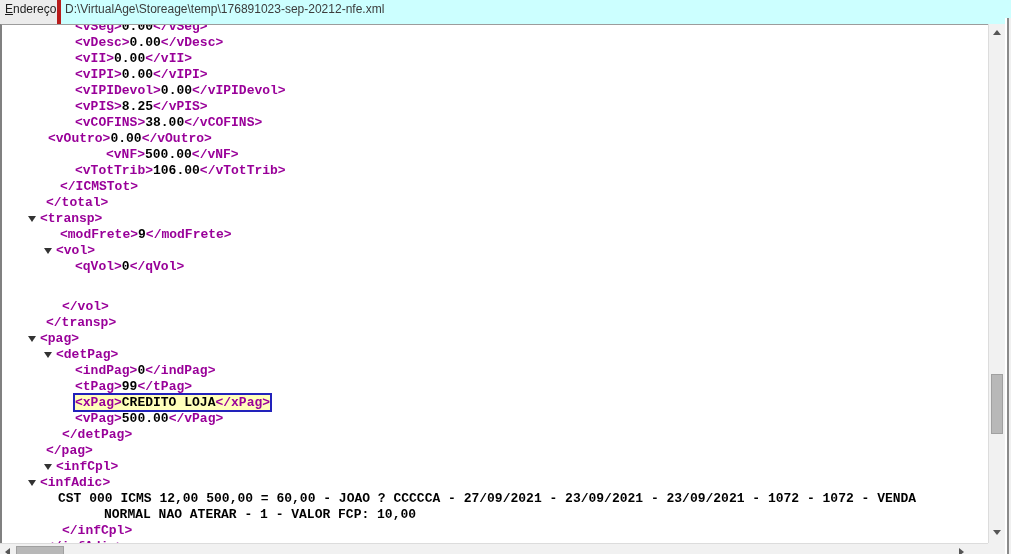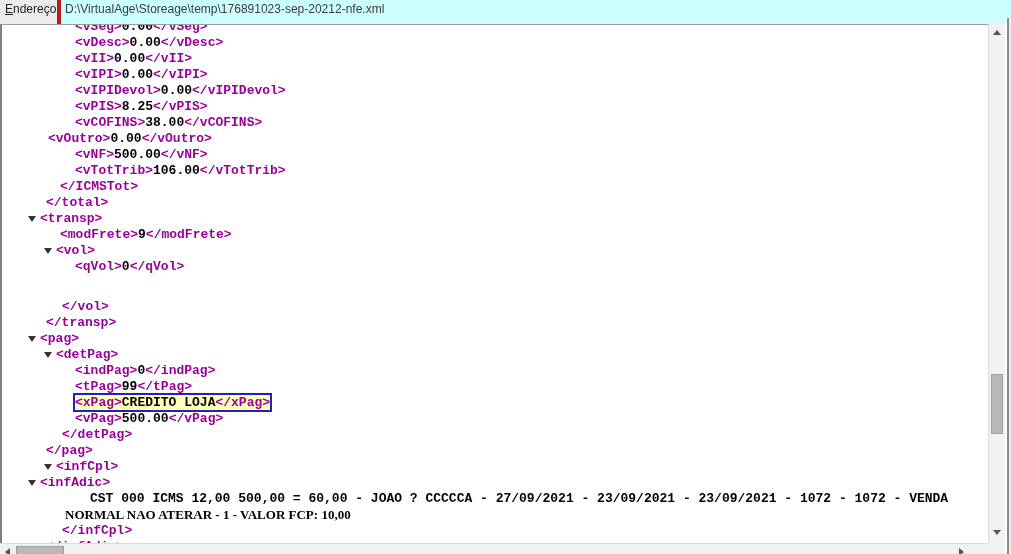--- a/index.html
+++ b/index.html
@@ -64,42 +64,42 @@
     <div class="content">
       <div class="lines" id="lines">
           <div class="xline" style="padding-left: 73px;"><span class="tag">&lt;vSeg&gt;</span><span class="val">0.00</span><span class="tag">&lt;/vSeg&gt;</span></div>
           <div class="xline" style="padding-left: 73px;"><span class="tag">&lt;vDesc&gt;</span><span class="val">0.00</span><span class="tag">&lt;/vDesc&gt;</span></div>
           <div class="xline" style="padding-left: 73px;"><span class="tag">&lt;vII&gt;</span><span class="val">0.00</span><span class="tag">&lt;/vII&gt;</span></div>
           <div class="xline" style="padding-left: 73px;"><span class="tag">&lt;vIPI&gt;</span><span class="val">0.00</span><span class="tag">&lt;/vIPI&gt;</span></div>
           <div class="xline" style="padding-left: 73px;"><span class="tag">&lt;vIPIDevol&gt;</span><span class="val">0.00</span><span class="tag">&lt;/vIPIDevol&gt;</span></div>
           <div class="xline" style="padding-left: 73px;"><span class="tag">&lt;vPIS&gt;</span><span class="val">8.25</span><span class="tag">&lt;/vPIS&gt;</span></div>
           <div class="xline" style="padding-left: 73px;"><span class="tag">&lt;vCOFINS&gt;</span><span class="val">38.00</span><span class="tag">&lt;/vCOFINS&gt;</span></div>
           <div class="xline" style="padding-left: 46px;"><span class="tag">&lt;vOutro&gt;</span><span class="val">0.00</span><span class="tag">&lt;/vOutro&gt;</span></div>
-          <div class="xline" style="padding-left: 73px;"><span class="tag">&lt;vNF&gt;</span><span class="val">500.00</span><span class="tag">&lt;/vNF&gt;</span></div>
+          <div class="xline" style="padding-left: 104px;"><span class="tag">&lt;vNF&gt;</span><span class="val">500.00</span><span class="tag">&lt;/vNF&gt;</span></div>
           <div class="xline" style="padding-left: 73px;"><span class="tag">&lt;vTotTrib&gt;</span><span class="val">106.00</span><span class="tag">&lt;/vTotTrib&gt;</span></div>
           <div class="xline" style="padding-left: 58px;"><span class="tag">&lt;/ICMSTot&gt;</span></div>
           <div class="xline" style="padding-left: 44px;"><span class="tag">&lt;/total&gt;</span></div>
           <div class="xline" style="padding-left: 38px;"><span class="arrow" style="left: 26px;"></span><span class="tag">&lt;transp&gt;</span></div>
           <div class="xline" style="padding-left: 58px;"><span class="tag">&lt;modFrete&gt;</span><span class="val">9</span><span class="tag">&lt;/modFrete&gt;</span></div>
           <div class="xline" style="padding-left: 54px;"><span class="arrow" style="left: 42px;"></span><span class="tag">&lt;vol&gt;</span></div>
           <div class="xline" style="padding-left: 73px;"><span class="tag">&lt;qVol&gt;</span><span class="val">0</span><span class="tag">&lt;/qVol&gt;</span></div>
           <div class="xline" style="padding-left: 60px; margin-top: 24px;"><span class="tag">&lt;/vol&gt;</span></div>
           <div class="xline" style="padding-left: 44px;"><span class="tag">&lt;/transp&gt;</span></div>
           <div class="xline" style="padding-left: 38px;"><span class="arrow" style="left: 26px;"></span><span class="tag">&lt;pag&gt;</span></div>
           <div class="xline" style="padding-left: 54px;"><span class="arrow" style="left: 42px;"></span><span class="tag">&lt;detPag&gt;</span></div>
           <div class="xline" style="padding-left: 73px;"><span class="tag">&lt;indPag&gt;</span><span class="val">0</span><span class="tag">&lt;/indPag&gt;</span></div>
           <div class="xline" style="padding-left: 73px;"><span class="tag">&lt;tPag&gt;</span><span class="val">99</span><span class="tag">&lt;/tPag&gt;</span></div>
           <div class="xline" style="padding-left: 73px;"><span class="hl"><span class="tag">&lt;xPag&gt;</span><span class="val">CREDITO LOJA</span><span class="tag">&lt;/xPag&gt;</span></span></div>
           <div class="xline" style="padding-left: 73px;"><span class="tag">&lt;vPag&gt;</span><span class="val">500.00</span><span class="tag">&lt;/vPag&gt;</span></div>
           <div class="xline" style="padding-left: 60px;"><span class="tag">&lt;/detPag&gt;</span></div>
           <div class="xline" style="padding-left: 44px;"><span class="tag">&lt;/pag&gt;</span></div>
           <div class="xline" style="padding-left: 54px;"><span class="arrow" style="left: 42px;"></span><span class="tag">&lt;infCpl&gt;</span></div>
           <div class="xline" style="padding-left: 38px;"><span class="arrow" style="left: 26px;"></span><span class="tag">&lt;infAdic&gt;</span></div>
-          <div class="xline" style="padding-left: 88px;"><span class="txt">CST 000 ICMS 12,00 500,00 = 60,00 - JOAO ? CCCCCA - 27/09/2021 - 23/09/2021 - 23/09/2021 - 1072 - 1072 - VENDA</span></div>
-          <div class="xline" style="padding-left: 63px; font-family: Liberation Serif, serif;"><span class="txt">NORMAL NAO ATERAR - 1 - VALOR FCP: 10,00</span></div>
+          <div class="xline" style="padding-left: 56px;"><span class="txt">CST 000 ICMS 12,00 500,00 = 60,00 - JOAO ? CCCCCA - 27/09/2021 - 23/09/2021 - 23/09/2021 - 1072 - 1072 - VENDA</span></div>
+          <div class="xline" style="padding-left: 102px;"><span class="txt">NORMAL NAO ATERAR - 1 - VALOR FCP: 10,00</span></div>
           <div class="xline" style="padding-left: 60px;"><span class="tag">&lt;/infCpl&gt;</span></div>
           <div class="xline" style="padding-left: 44px;"><span class="tag">&lt;/infAdic&gt;</span></div>
           <div class="xline" style="padding-left: 38px;"><span class="arrow" style="left: 26px;"></span><span class="tag">&lt;infRespTec&gt;</span></div>
         </div>
     </div>
 
     <div class="vscroll">
       <div class="tri tri-up"></div>
       <div class="vthumb"></div>
       <div class="tri tri-down"></div>

